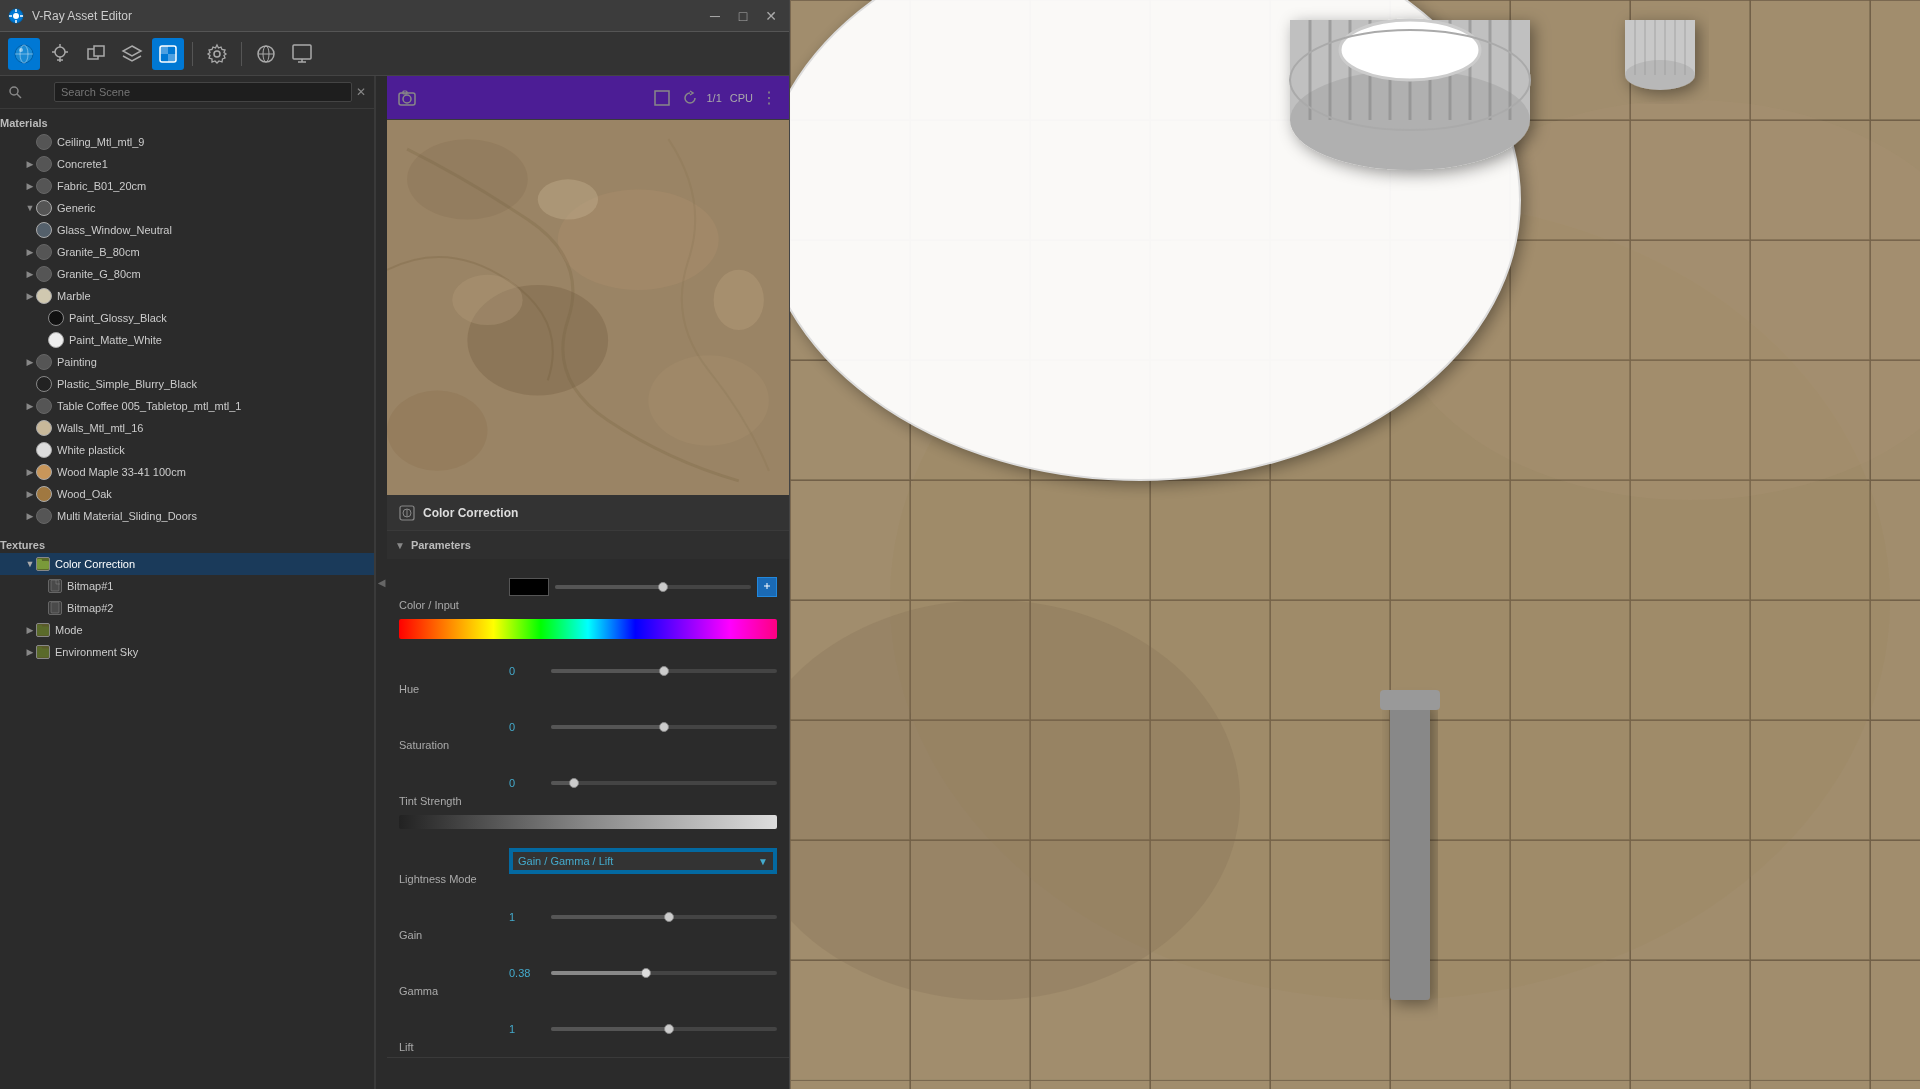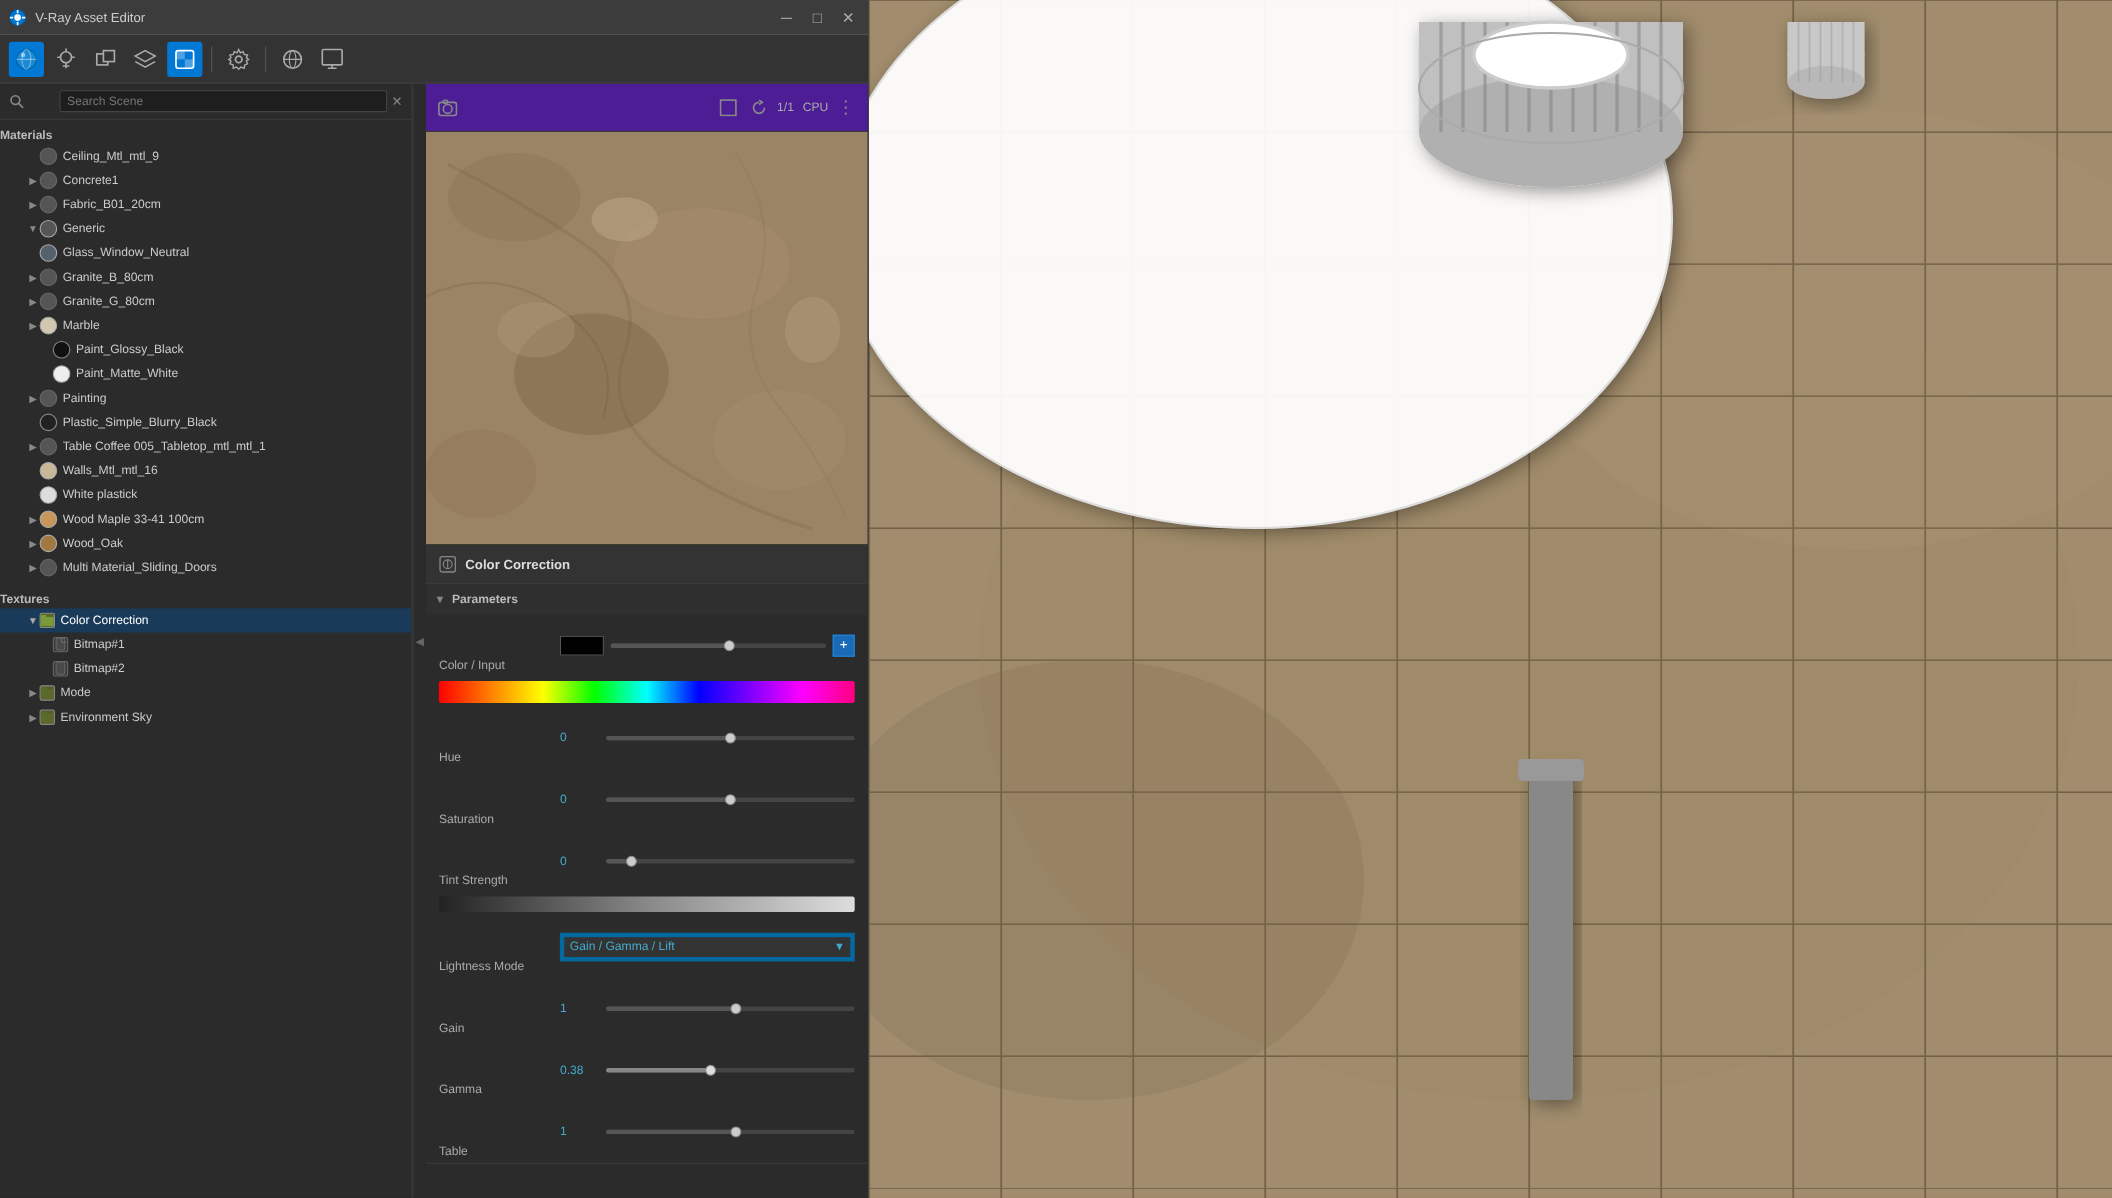--- a/index.html
+++ b/index.html
@@ -508,21 +508,21 @@
               <div class="prop-value">
                 <span class="prop-number" style="color:#4ac;">0.38</span>
                 <div class="prop-slider-track" style="flex:1; position:relative;">
                   <div class="prop-slider-fill" style="width:42%; background:#888;"></div>
                   <div class="prop-slider-thumb" style="left:calc(42% - 5px); background:#ddd;"></div>
                 </div>
               </div>
             </div>
 
             <div class="prop-row">
-              <span class="prop-label">Table</span>
+              <span class="prop-label">Lift</span>
               <div class="prop-value">
                 <span class="prop-number" style="color:#4ac;">1</span>
                 <div class="prop-slider-track" style="flex:1; position:relative;">
                   <div class="prop-slider-fill" style="width:52%;"></div>
                   <div class="prop-slider-thumb" style="left:calc(52% - 5px);"></div>
                 </div>
               </div>
             </div>
 
           </div>

